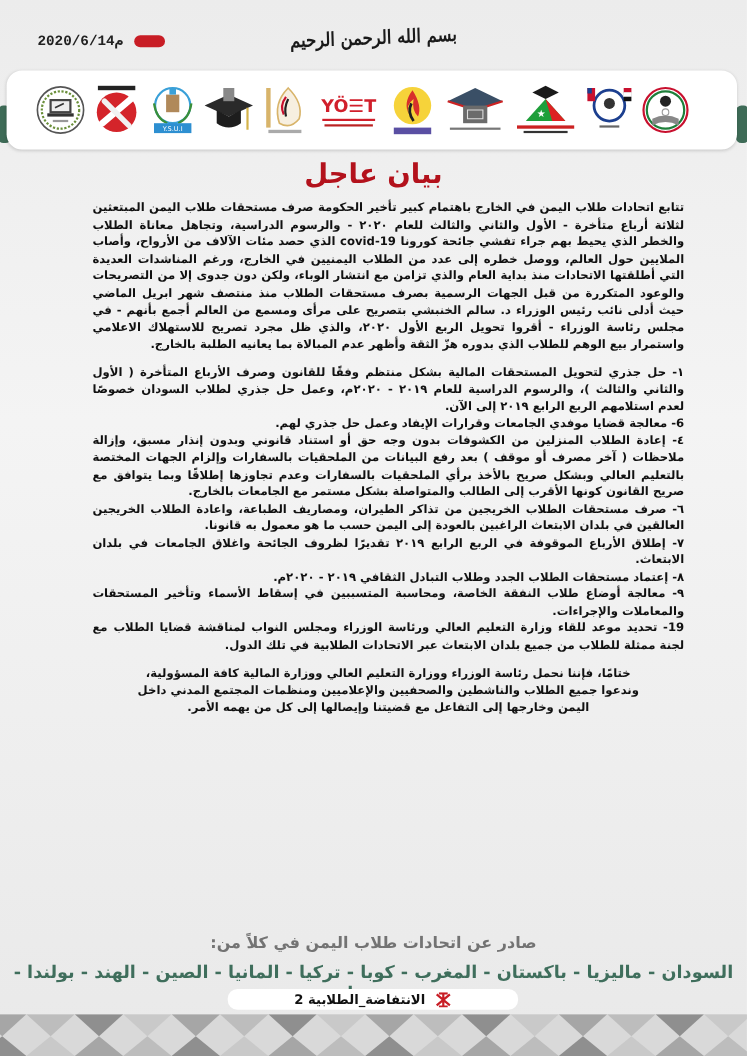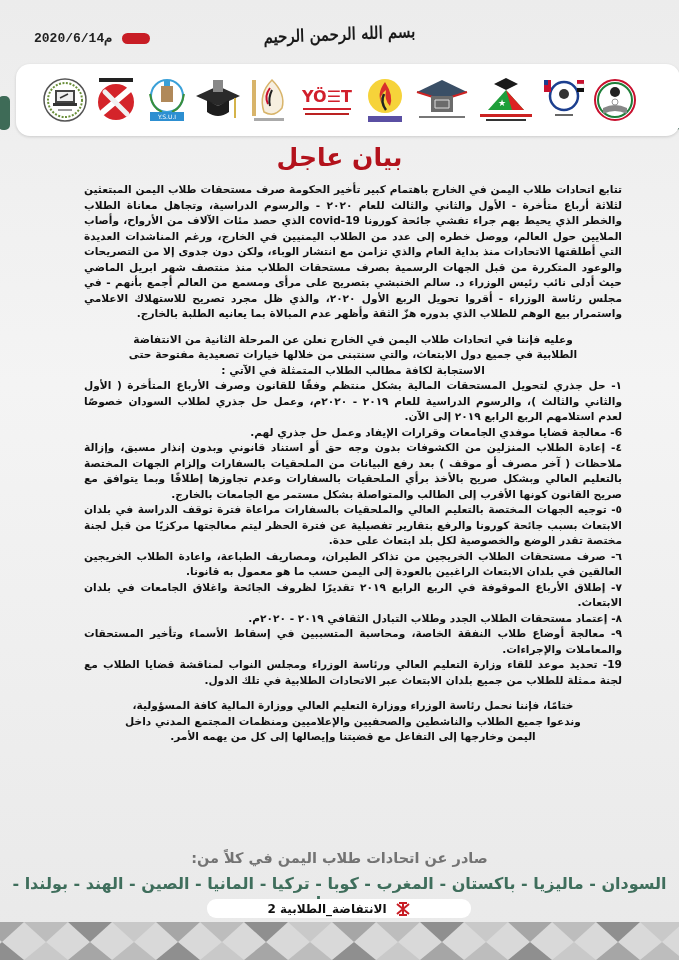--- a/index.html
+++ b/index.html
@@ -19,21 +19,21 @@
     .date-pill { width: 28px; height: 11px; border-radius: 6px; background: #c81d25; margin-left: 10px; }
     .basmala {
       position: absolute; left: 0; right: 0; top: 24px; text-align: center;
       font-family: "DejaVu Serif", serif; font-size: 17px; font-weight: bold; color: #1a1a1a;
       transform: scaleX(0.88) rotate(-2deg);
       letter-spacing: -1px;
     }
 
     
     .logos-strip {
-      position: absolute; left: 16px; top: 64px; width: 664px; height: 72px;
+      position: absolute; left: 6px; top: 64px; width: 664px; height: 72px;
       background: #ffffff; border-radius: 14px;
       box-shadow: 0 1px 3px rgba(0,0,0,0.15);
       display: flex; align-items: center; justify-content: space-between;
       padding: 0 42px 0 26px;
     }
     .side-tab { position: absolute; top: 96px; width: 12px; height: 34px; background: #3e6b57; border-radius: 5px; }
     .side-tab.left { left: -2px; }
     .side-tab.right { right: -2px; }
     .logo {
       width: 46px; height: 52px; display: flex; align-items: center; justify-content: center;
@@ -208,26 +208,24 @@
         <path d="M11 34 Q23 28 35 34 L35 40 Q23 34 11 40 Z" fill="#888"></path>
         <circle cx="23" cy="28" r="3" fill="none" stroke="#999" stroke-width="1"></circle>
       </svg>
     </div>
   </div>
 
   <h1 class="title">بيان عاجل</h1>
 
   <div class="body">
     <p class="para intro">تتابع اتحادات طلاب اليمن في الخارج باهتمام كبير تأخير الحكومة صرف مستحقات طلاب اليمن المبتعثين لثلاثة أرباع متأخرة - الأول والثاني والثالث للعام ٢٠٢٠ - والرسوم الدراسية، وتجاهل معاناة الطلاب والخطر الذي يحيط بهم جراء تفشي جائحة كورونا covid-19 الذي حصد مئات الآلاف من الأرواح، وأصاب الملايين حول العالم، ووصل خطره إلى عدد من الطلاب اليمنيين في الخارج، ورغم المناشدات العديدة التي أطلقتها الاتحادات منذ بداية العام والذي تزامن مع انتشار الوباء، ولكن دون جدوى إلا من التصريحات والوعود المتكررة من قبل الجهات الرسمية بصرف مستحقات الطلاب منذ منتصف شهر ابريل الماضي حيث أدلى نائب رئيس الوزراء د. سالم الخنبشي بتصريح على مرأى ومسمع من العالم أجمع بأنهم - في مجلس رئاسة الوزراء - أقروا تحويل الربع الأول ٢٠٢٠، والذي ظل مجرد تصريح للاستهلاك الاعلامي واستمرار بيع الوهم للطلاب الذي بدوره هزّ الثقة وأظهر عدم المبالاة بما يعانيه الطلبة بالخارج.</p>
-    <p class="para lead">وعليه فإننا في اتحادات طلاب اليمن في الخارج نعلن عن المرحلة الثانية من الانتفاضة الطلابية في جميع دول الابتعاث، والتي سنتبنى من خلالها خيارات تصعيدية مفتوحة حتى الاستجابة لكافة مطالب الطلاب المتمثلة في الآتي :</p>
     <ol class="demands">
       <li>١- حل جذري لتحويل المستحقات المالية بشكل منتظم وفقًا للقانون وصرف الأرباع المتأخرة ( الأول والثاني والثالث )، والرسوم الدراسية للعام ٢٠١٩ - ٢٠٢٠م، وعمل حل جذري لطلاب السودان خصوصًا لعدم استلامهم الربع الرابع ٢٠١٩ إلى الآن.</li>
       <li>6- معالجة قضايا موفدي الجامعات وقرارات الإيفاد وعمل حل جذري لهم.</li>
       <li>٤- إعادة الطلاب المنزلين من الكشوفات بدون وجه حق أو استناد قانوني وبدون إنذار مسبق، وإزالة ملاحظات ( آخر مصرف أو موقف ) بعد رفع البيانات من الملحقيات بالسفارات وإلزام الجهات المختصة بالتعليم العالي وبشكل صريح بالأخذ برأي الملحقيات بالسفارات وعدم تجاوزها إطلاقًا وبما يتوافق مع صريح القانون كونها الأقرب إلى الطالب والمتواصلة بشكل مستمر مع الجامعات بالخارج.</li>
-      <li>٥- توجيه الجهات المختصة بالتعليم العالي والملحقيات بالسفارات مراعاة فترة توقف الدراسة في بلدان الابتعاث بسبب جائحة كورونا والرفع بتقارير تفصيلية عن فترة الحظر ليتم معالجتها مركزيًا من قبل لجنة مختصة تقدر الوضع والخصوصية لكل بلد ابتعاث على حدة.</li>
       <li>٦- صرف مستحقات الطلاب الخريجين من تذاكر الطيران، ومصاريف الطباعة، واعادة الطلاب الخريجين العالقين في بلدان الابتعاث الراغبين بالعودة إلى اليمن حسب ما هو معمول به قانونا.</li>
       <li>٧- إطلاق الأرباع الموقوفة في الربع الرابع ٢٠١٩ تقديرًا لظروف الجائحة واغلاق الجامعات في بلدان الابتعاث.</li>
       <li>٨- إعتماد مستحقات الطلاب الجدد وطلاب التبادل الثقافي ٢٠١٩ - ٢٠٢٠م.</li>
       <li>٩- معالجة أوضاع طلاب النفقة الخاصة، ومحاسبة المتسببين في إسقاط الأسماء وتأخير المستحقات والمعاملات والإجراءات.</li>
       <li>19- تحديد موعد للقاء وزارة التعليم العالي ورئاسة الوزراء ومجلس النواب لمناقشة قضايا الطلاب مع لجنة ممثلة للطلاب من جميع بلدان الابتعاث عبر الاتحادات الطلابية في تلك الدول.</li>
     </ol>
     <p class="para closing">ختامًا، فإننا نحمل رئاسة الوزراء ووزارة التعليم العالي ووزارة المالية كافة المسؤولية، وندعوا جميع الطلاب والناشطين والصحفيين والإعلاميين ومنظمات المجتمع المدني داخل اليمن وخارجها إلى التفاعل مع قضيتنا وإيصالها إلى كل من يهمه الأمر.</p>
   </div>
 
   <div class="issued">صادر عن اتحادات طلاب اليمن في كلاً من:</div>

